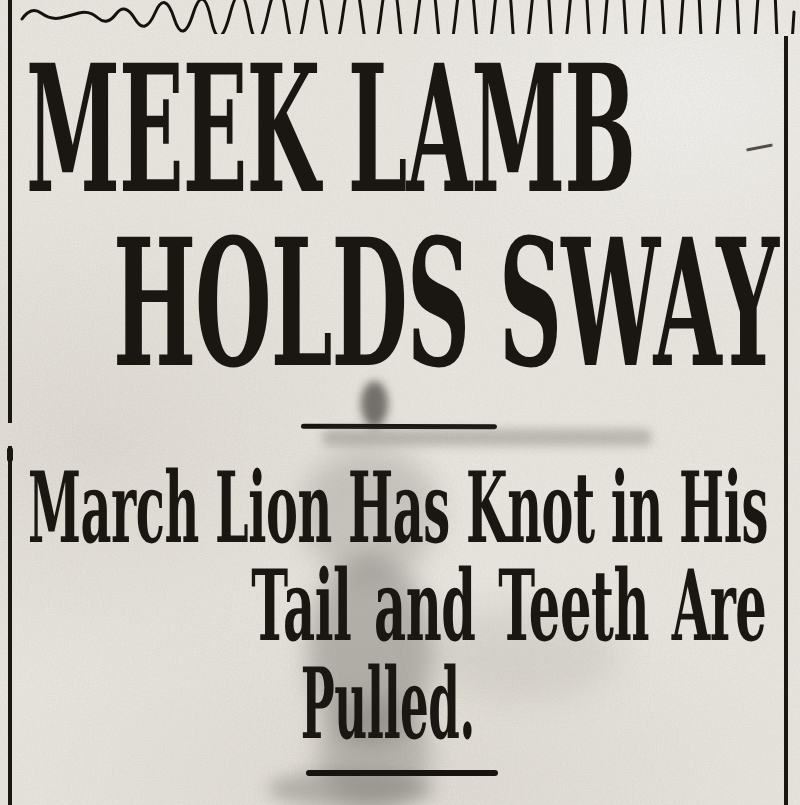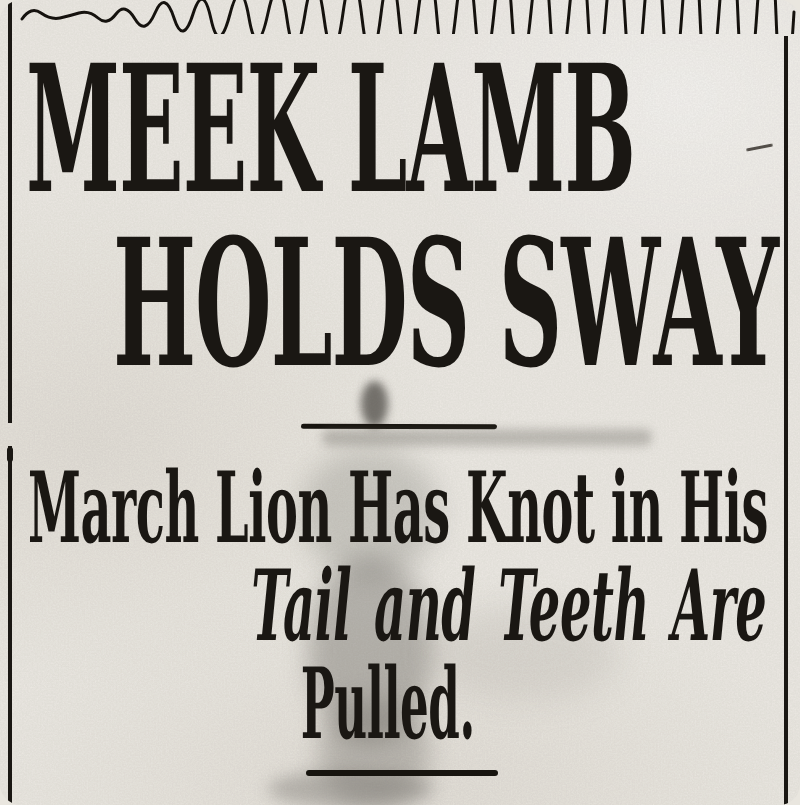--- a/index.html
+++ b/index.html
@@ -8,21 +8,20 @@
     font-family:"DejaVu Serif","Liberation Serif",serif;
     background:#e9e6df;
   }
   .page{
     position:relative;width:800px;height:805px;overflow:hidden;
     background:
       radial-gradient(ellipse 420px 300px at 85% 12%, rgba(255,255,255,.55), rgba(255,255,255,0) 70%),
       radial-gradient(ellipse 500px 360px at 12% 55%, rgba(210,205,195,.35), rgba(210,205,195,0) 70%),
       radial-gradient(ellipse 600px 300px at 50% 98%, rgba(205,200,190,.30), rgba(205,200,190,0) 72%),
       var(--paper,#f2efe9);
-    border-radius: 21px;
   }
   .rule{position:absolute;background:var(--ink,#1a1713);}
   .txt{
     position:absolute;white-space:nowrap;line-height:1;
     font-weight:700;color:var(--ink,#1a1713);
     text-rendering:geometricPrecision;
   }
   .headline{font-size:176px;letter-spacing:-0.012em;}
   .subhead{font-size:98px;letter-spacing:-0.01em;}
   .fit-left{transform-origin:left top;}
@@ -67,21 +66,21 @@
   <div class="smudge" style="left:322px;top:429px;width:330px;height:17px;border-radius:8px;background:rgba(95,92,88,.32);filter:blur(5px);"></div>
 
   <div class="smudge" style="left:300px;top:448px;width:140px;height:130px;background:rgba(120,117,112,.28);filter:blur(13px);"></div>
   <div class="smudge" style="left:308px;top:556px;width:125px;height:190px;background:rgba(98,95,90,.38);filter:blur(12px);"></div>
   <div class="smudge" style="left:318px;top:698px;width:112px;height:110px;background:rgba(108,105,100,.34);filter:blur(12px);"></div>
   <div class="smudge" style="left:430px;top:606px;width:190px;height:95px;background:rgba(140,137,132,.16);filter:blur(16px);"></div>
   <div class="smudge" style="left:268px;top:770px;width:165px;height:38px;background:rgba(110,107,102,.38);filter:blur(8px);"></div>
 
   <div class="txt subhead fit-left" style="left: 28px; top: 460px; transform: scaleX(0.488706);">March Lion Has Knot in His</div>
 
-  <div class="center-wrap" style="top:558px;font-style:italic;">
+  <div class="center-wrap" style="top:558px;">
     <span class="txt subhead" style="position: static; word-spacing: 0.12em; transform: scaleX(0.506041);">Tail and Teeth Are</span>
   </div>
 
   <div class="center-wrap" style="top:656px;left:-12px;">
     <span class="txt subhead" style="position: static; transform: scaleX(0.46087);">Pulled.</span>
   </div>
 
   <div class="divider" style="left:306px;top:770px;width:192px;height:6px;"></div>
 
 </div>

